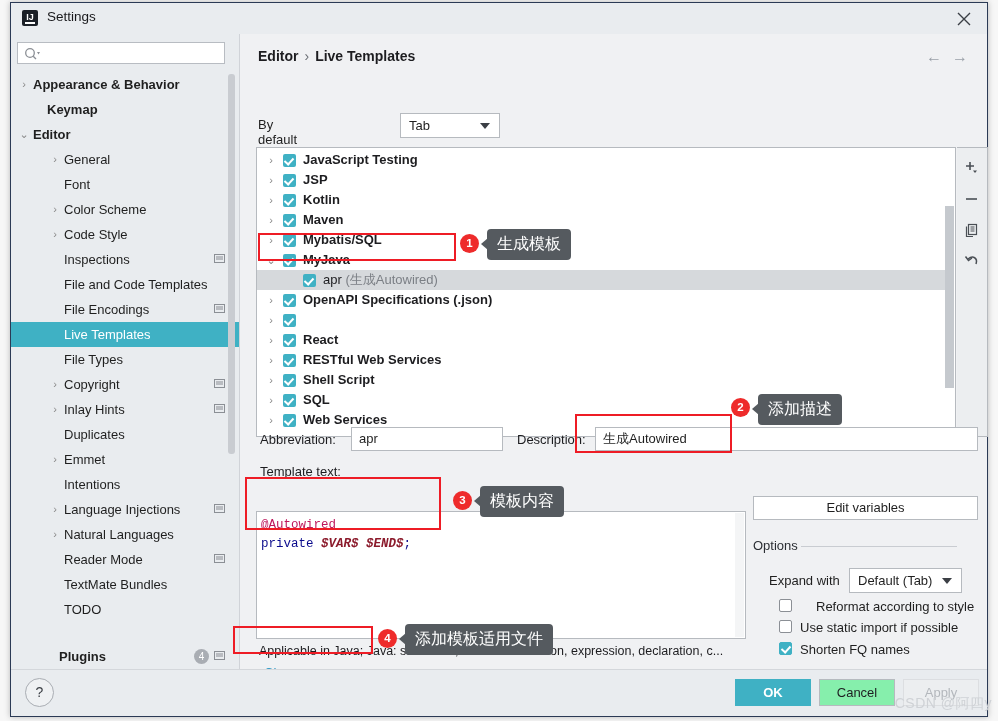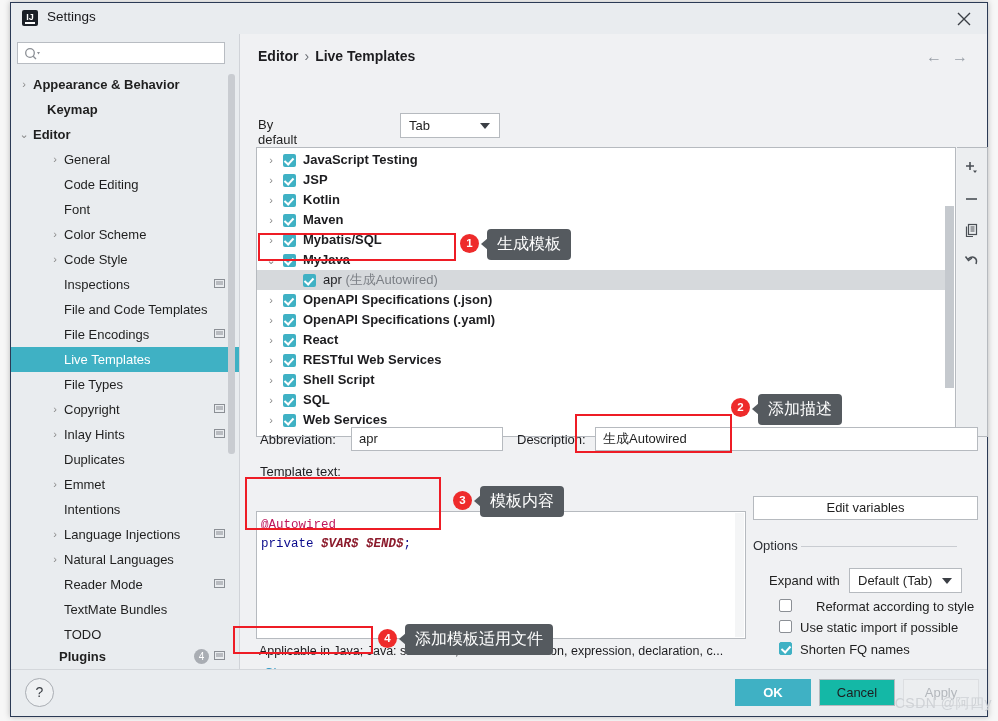--- a/index.html
+++ b/index.html
@@ -97,21 +97,21 @@
   .cbrow{position:absolute;font-size:13px;}
   .cbx2{position:absolute;width:13px;height:13px;border:1px solid #8b8f95;background:#fff;box-sizing:border-box;border-radius:2px;cursor:pointer;}
   .cbx2.on{background:#3fb1c4;border-color:#3fb1c4;}
   .cbx2.on:after{content:"";position:absolute;left:3px;top:1px;width:4px;height:7px;border:solid #fff;border-width:0 2px 2px 0;transform:rotate(42deg);}
 
   
   .footer{position:absolute;left:0;right:0;bottom:0;height:46px;background:#e9ecef;border-top:1px solid #d4d7db;}
   .helpbtn{position:absolute;left:14px;top:8px;width:27px;height:27px;border-radius:50%;border:1px solid #a9adb3;background:#eff1f3;color:#3b3f45;text-align:center;line-height:26px;font-size:14px;cursor:pointer;}
   .btn{position:absolute;top:9px;height:27px;line-height:25px;text-align:center;font-size:13px;box-sizing:border-box;cursor:pointer;}
   .btn.primary{background:#3fb1c4;color:#fff;border:1px solid #3fb1c4;font-weight:bold;}
-  .btn.normal{background:#14b8a6;color:#1d1d20;border:1px solid #b6babf;}
+  .btn.normal{background:#86efac;color:#1d1d20;border:1px solid #b6babf;}
   .btn.disabled{background:#eceef0;color:#b3b7bc;border:1px solid #dcdee1;cursor:default;}
 
   
   .redbox{position:absolute;border:2px solid #ee1c25;box-sizing:border-box;pointer-events:none;}
   .numbadge{position:absolute;width:19px;height:19px;border-radius:50%;background:#ee2b2b;color:#fff;font-size:11.5px;font-weight:bold;line-height:19px;text-align:center;}
   .callout{position:absolute;background:#555a5f;color:#fff;border-radius:4px;font-size:16px;line-height:1;padding:7px 10px 8px 10px;white-space:nowrap;}
   .callout .tip{position:absolute;left:-6px;top:9px;width:0;height:0;border-top:6px solid transparent;border-bottom:6px solid transparent;border-right:7px solid #555a5f;}
   .watermark{position:absolute;right:6px;bottom:8px;font-size:14px;color:#cfd2d6;letter-spacing:.5px;}
   .bg-ghost{position:absolute;left:540px;bottom:4px;font-size:12px;color:#e0e2e4;}
 </style>
@@ -159,23 +159,20 @@
           </div>
           <div class="tnode bold">
             <span class="arrow" style="left:6px">⌄</span>
             <span class="lbl" style="left:22px">Editor</span>
           </div>
           <div class="tnode">
             <span class="arrow" style="left:37px">›</span>
             <span class="lbl" style="left:53px">General</span>
           </div>
           <div class="tnode">
-            <span class="lbl" style="left:53px">Code Editing</span>
-          </div>
-          <div class="tnode">
             <span class="lbl" style="left:53px">Font</span>
           </div>
           <div class="tnode">
             <span class="arrow" style="left:37px">›</span>
             <span class="lbl" style="left:53px">Color Scheme</span>
           </div>
           <div class="tnode">
             <span class="arrow" style="left:37px">›</span>
             <span class="lbl" style="left:53px">Code Style</span>
           </div>
@@ -318,21 +315,20 @@
             <span class="nm"><span>apr</span> <span class="dim">(生成Autowired)</span></span>
           </div>
           <div class="lrow">
             <span class="arr">›</span>
             <span class="cbx"></span>
             <span class="nm"><span>OpenAPI Specifications (.json)</span></span>
           </div>
           <div class="lrow">
             <span class="arr">›</span>
             <span class="cbx"></span>
-            <span class="nm"><span>OpenAPI Specifications (.yaml)</span></span>
           </div>
           <div class="lrow">
             <span class="arr">›</span>
             <span class="cbx"></span>
             <span class="nm"><span>React</span></span>
           </div>
           <div class="lrow">
             <span class="arr">›</span>
             <span class="cbx"></span>
             <span class="nm"><span>RESTful Web Services</span></span>

